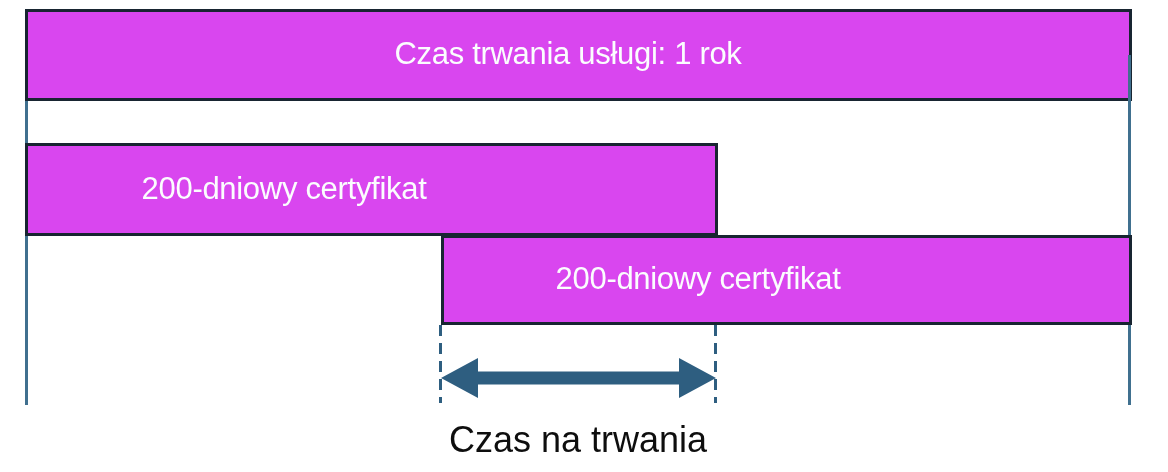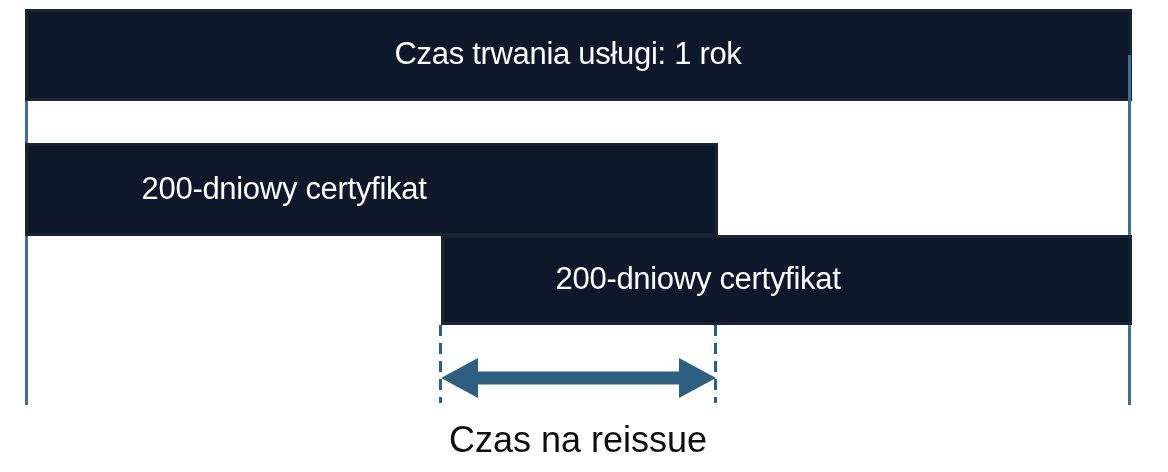--- a/index.html
+++ b/index.html
@@ -17,21 +17,21 @@
   }
   .vline {
     position: absolute;
     width: 3px;
     background: #40708F;
   }
   .vline-left  { left: 25px;   top: 10px; height: 395px; z-index: 0; }
   .vline-right { left: 1128px; top: 55px; height: 350px; z-index: 2; }
   .bar {
     position: absolute;
-    background: #0f172a;
+    background: #d946ef;
     border: 3px solid #182531;
     box-sizing: border-box;
   }
   .bar-service   { left: 25px;  top: 9px;   width: 1107px; height: 92px; z-index: 1; }
   .bar-cert-1    { left: 25px;  top: 143px; width: 693px;  height: 93px; z-index: 1; }
   .bar-cert-2    { left: 441px; top: 235px; width: 691px;  height: 90px; z-index: 3; }
   .bar-label {
     position: absolute;
     top: 50%;
     transform: translate(-50%, -52%);
@@ -95,15 +95,15 @@
     <span class="bar-label">200-dniowy certyfikat</span>
   </div>
 
   <div class="dash dash-left"></div>
   <div class="dash dash-right"></div>
 
   <svg class="arrow-svg" viewBox="0 0 277 44" xmlns="http://www.w3.org/2000/svg" aria-hidden="true">
     <path d="M1 22 L38 2 L38 15.5 L239 15.5 L239 2 L276 22 L239 42 L239 28.5 L38 28.5 L38 42 Z" fill="currentColor"></path>
   </svg>
 
-  <div class="caption">Czas na reissue</div>
+  <div class="caption">Czas na trwania</div>
 
 </div>
 
 </body></html>

